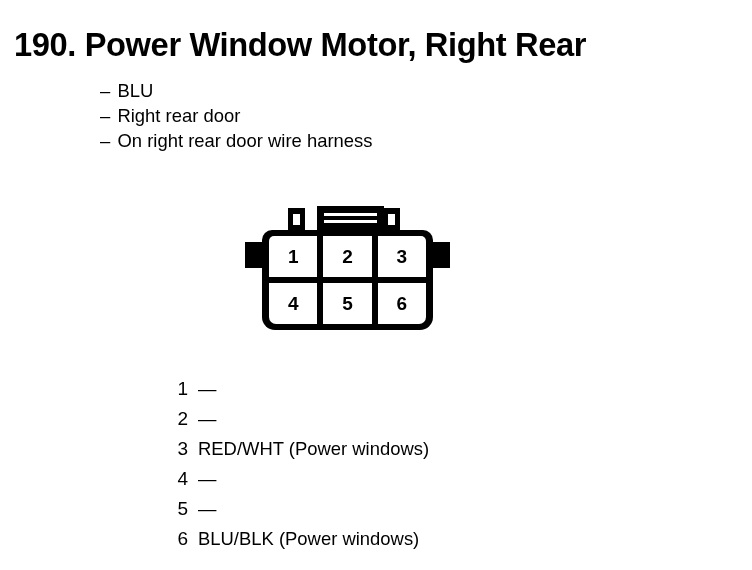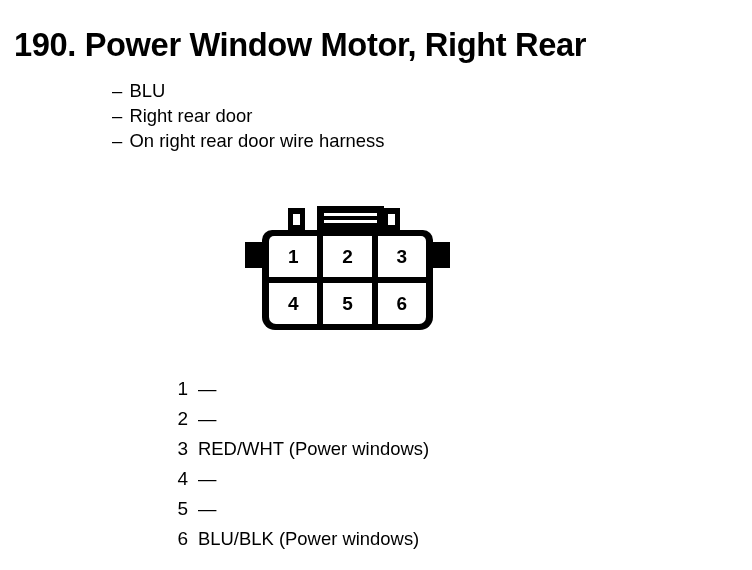--- a/index.html
+++ b/index.html
@@ -27,21 +27,21 @@
     letter-spacing: -0.4px;
     line-height: 40px;
     white-space: nowrap;
     transform: scaleX(0.96);
     transform-origin: left center;
   }
 
   
   .notes {
     position: absolute;
-    left: 112px;
+    left: 100px;
     top: 78px;
     width: 520px;
   }
   .note-line {
     font-size: 19px;
     line-height: 25px;
     white-space: nowrap;
     transform: scaleX(0.97);
     transform-origin: left center;
   }

